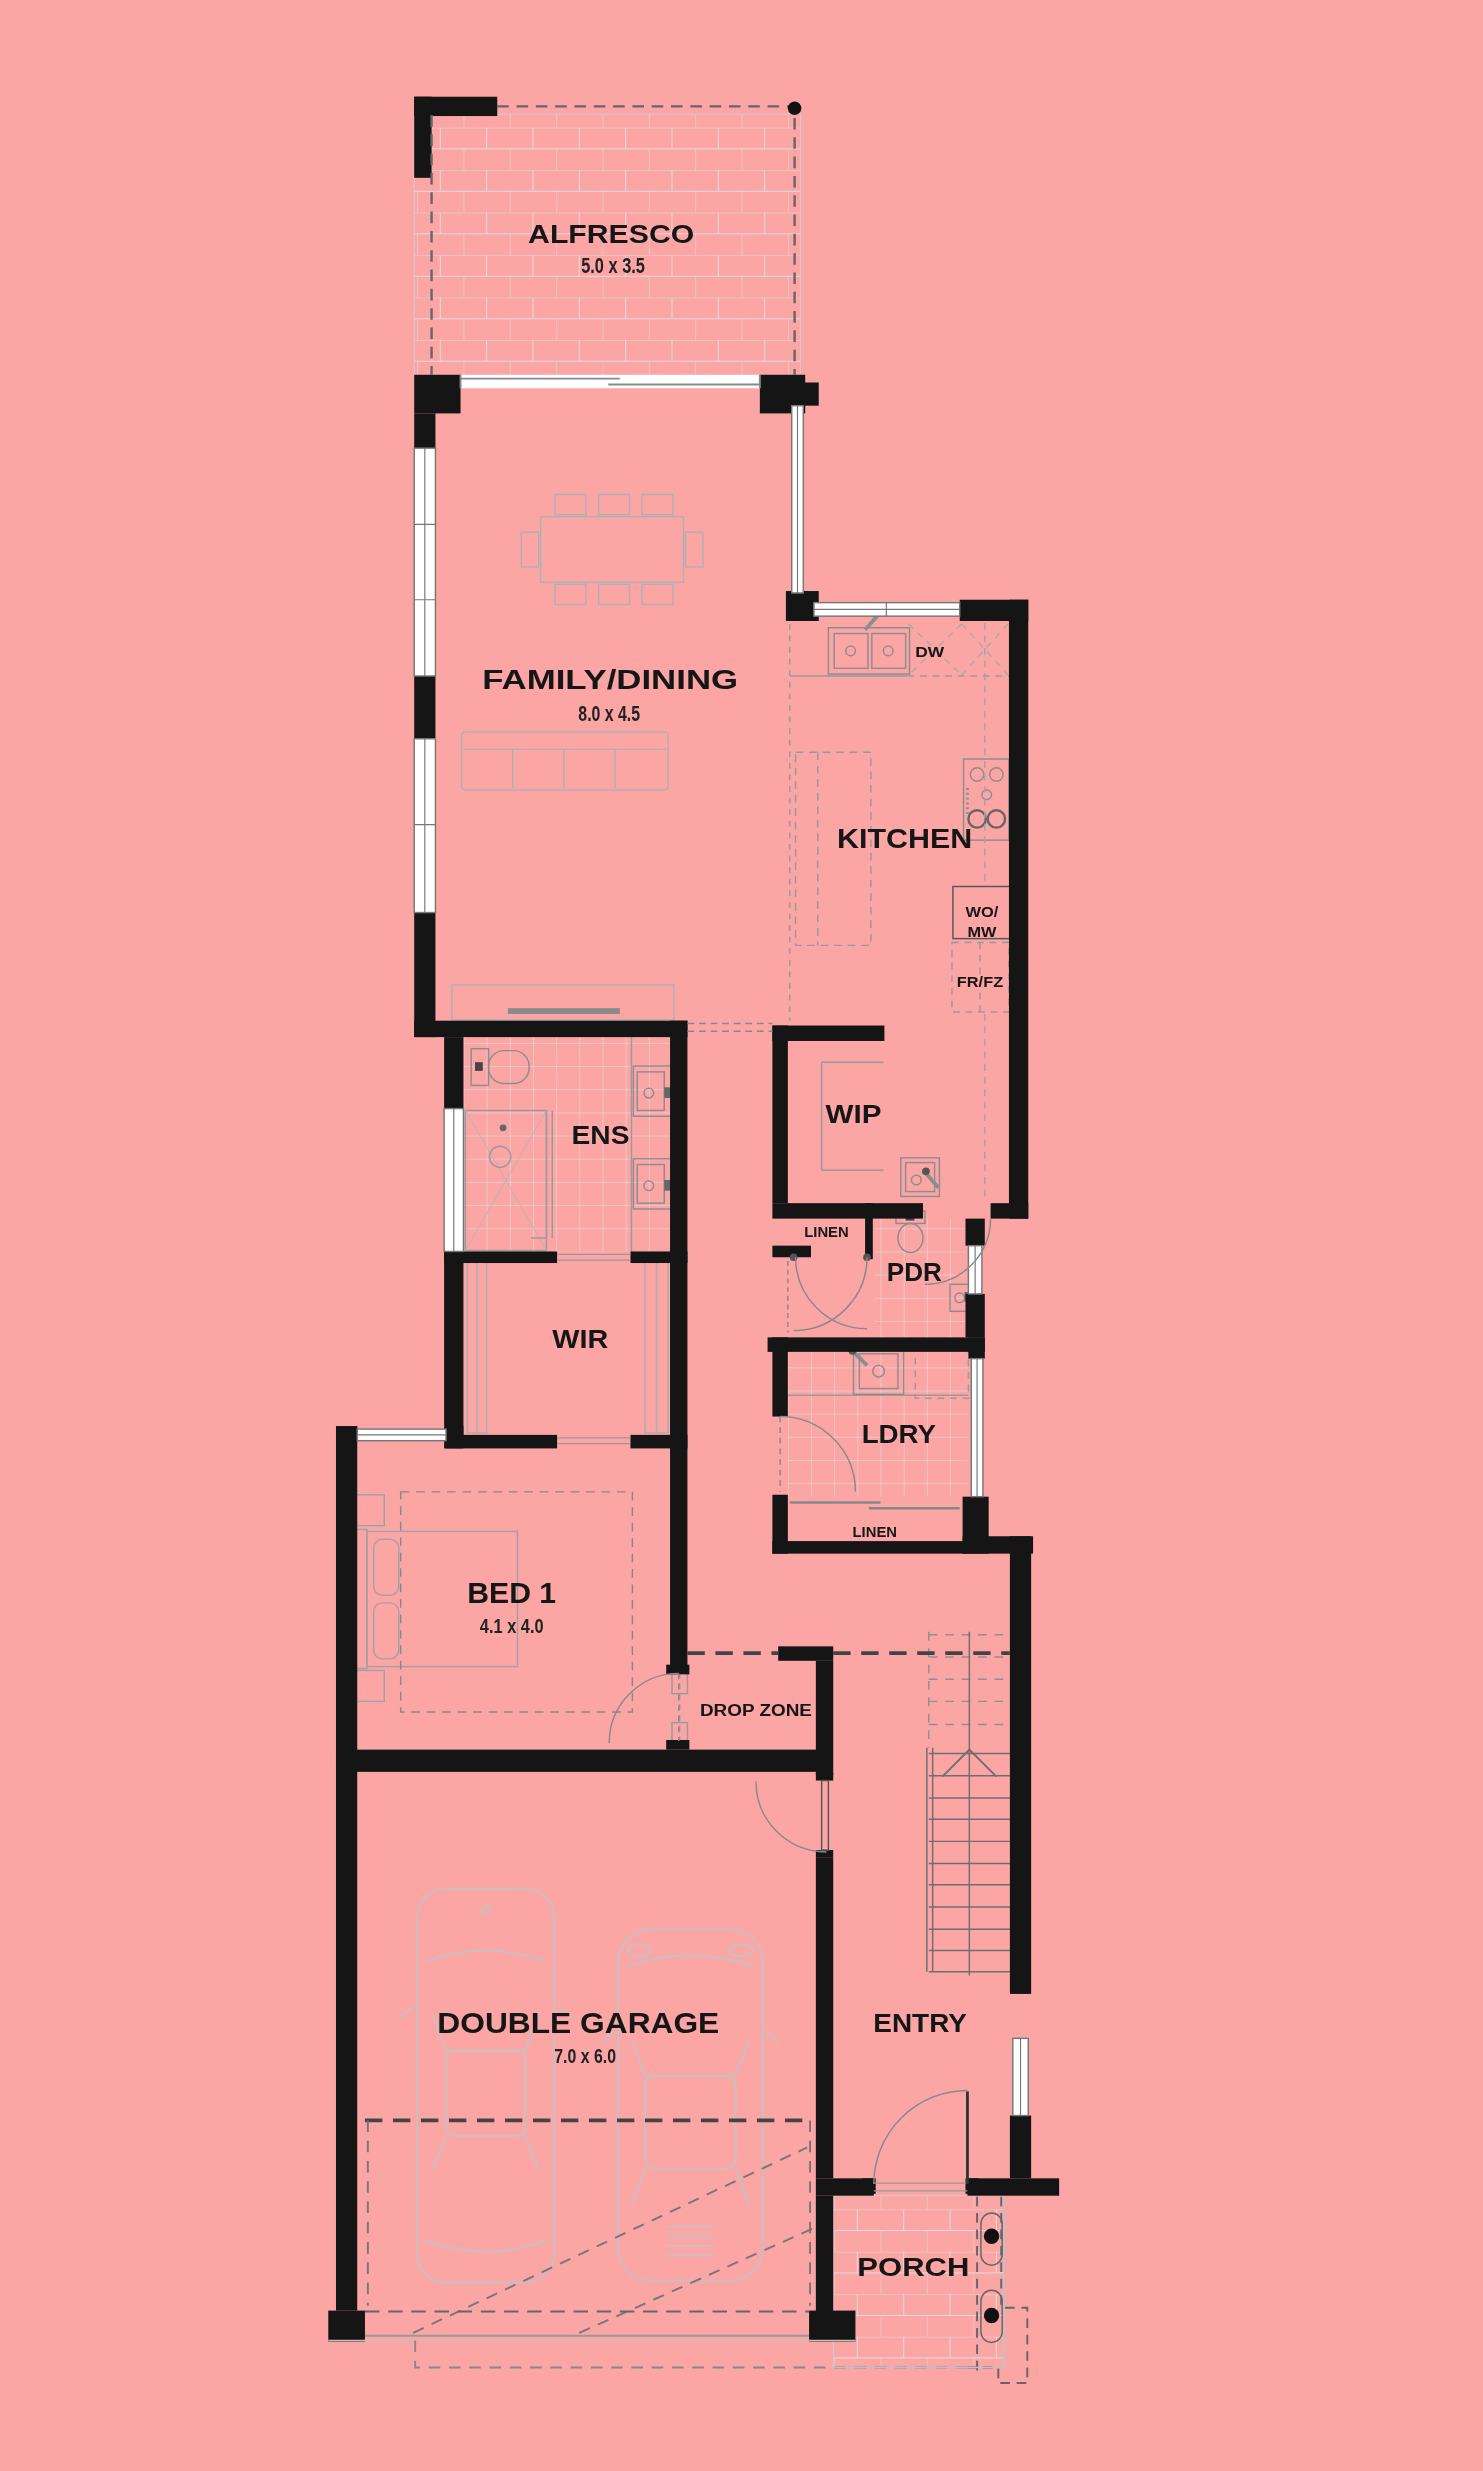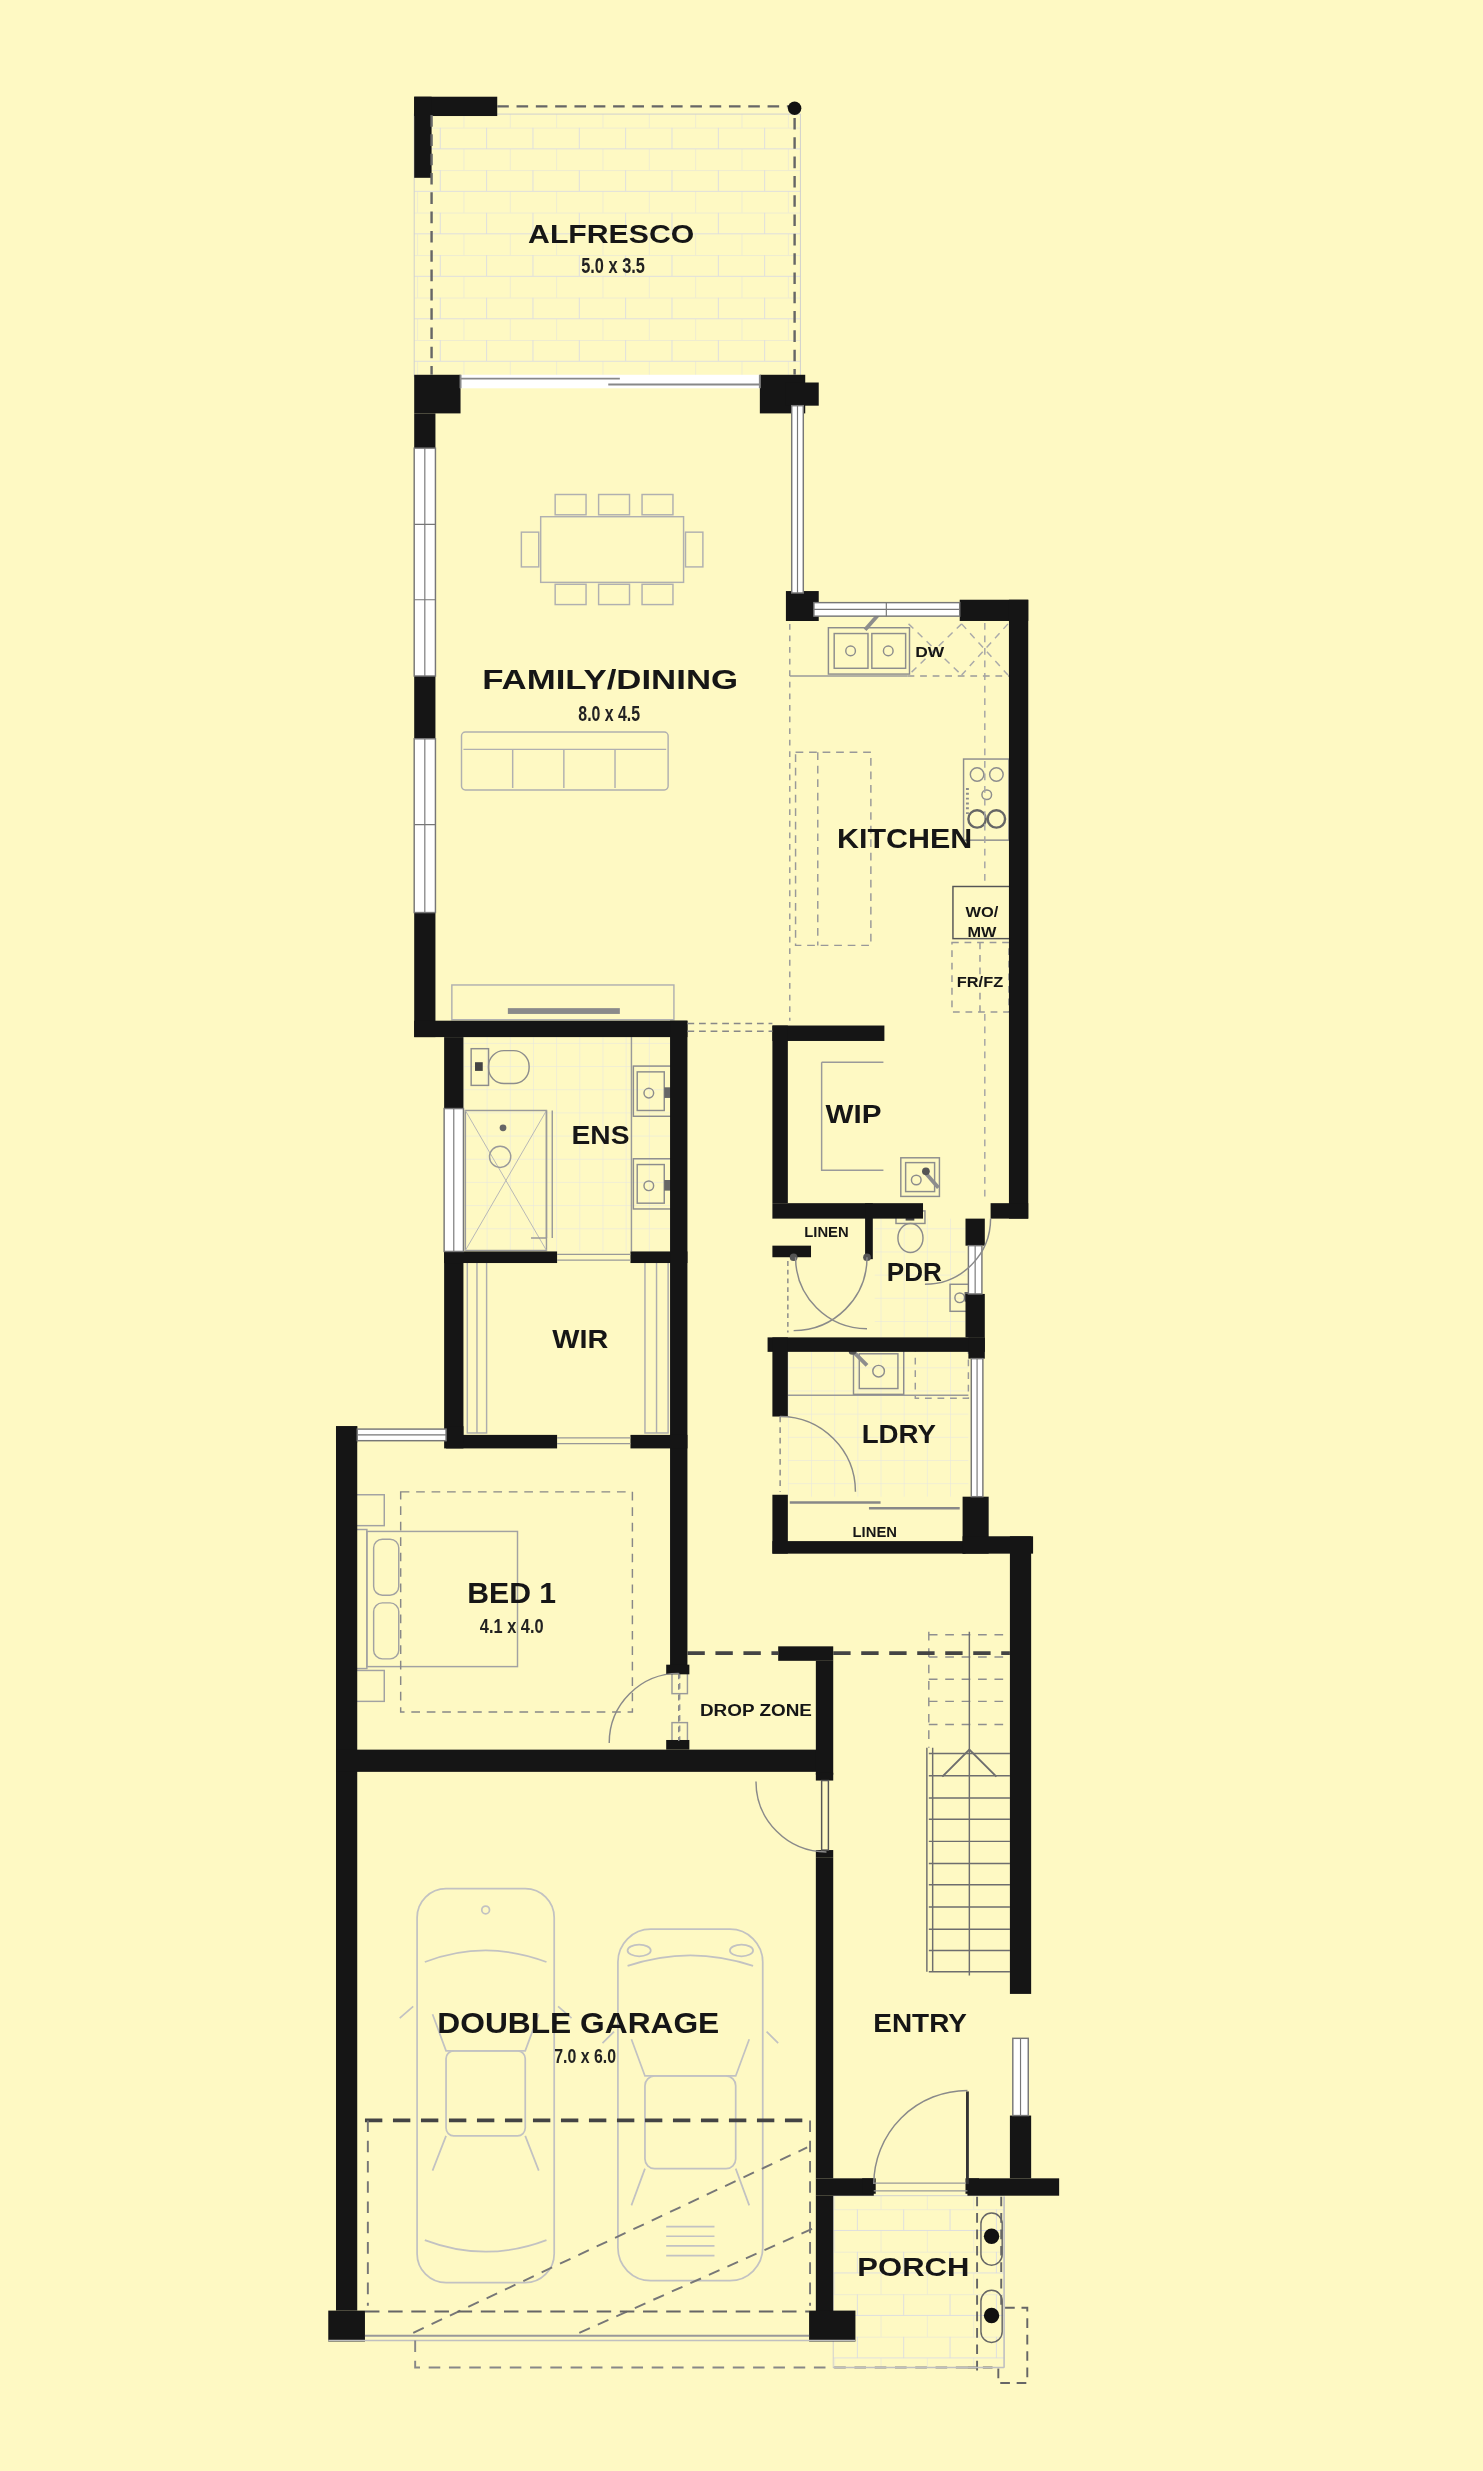--- a/index.html
+++ b/index.html
@@ -1,16 +1,16 @@
 <!DOCTYPE html>
 <html><head>
 <meta charset="utf-8">
 <style>
   html,body{margin:0;padding:0;background:#fff;}
-  #stage{position:relative;width:1483px;height:2472px;background:#fef9c3;overflow:hidden;
+  #stage{position:relative;width:1483px;height:2472px;background:#fca5a5;overflow:hidden;
          font-family:"Liberation Sans", sans-serif;}
   svg{position:absolute;left:0;top:0;}
   text{font-family:"Liberation Sans","DejaVu Sans",sans-serif;font-weight:bold;fill:#161616;}
   .dim{font-weight:bold;fill:#222;}
 </style>
 </head>
 <body>
 
 <div id="stage">
 <svg width="1483" height="2472" viewBox="0 0 1536 2560">

